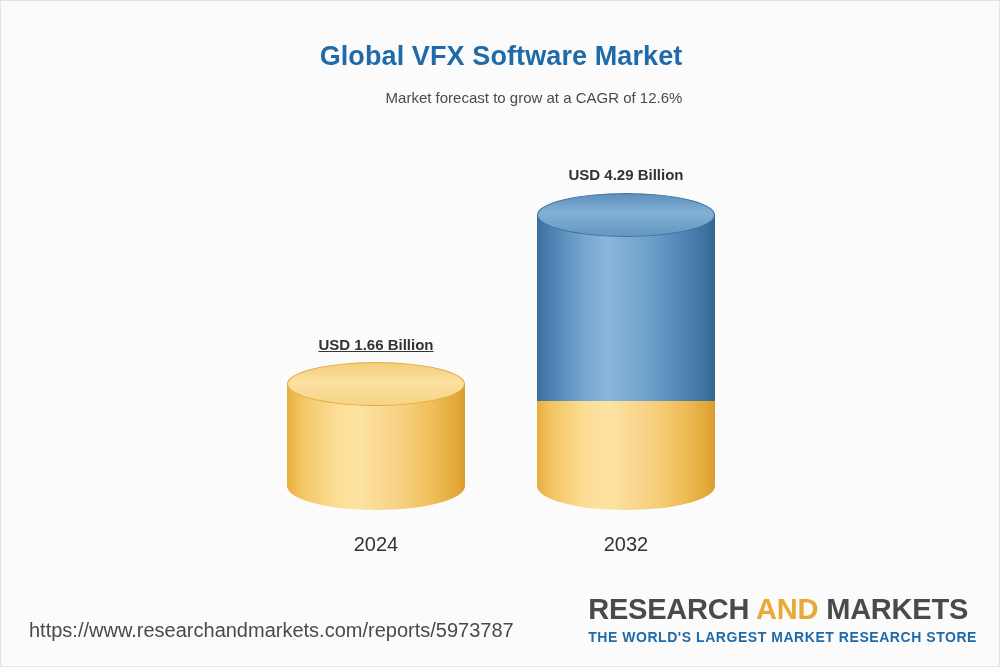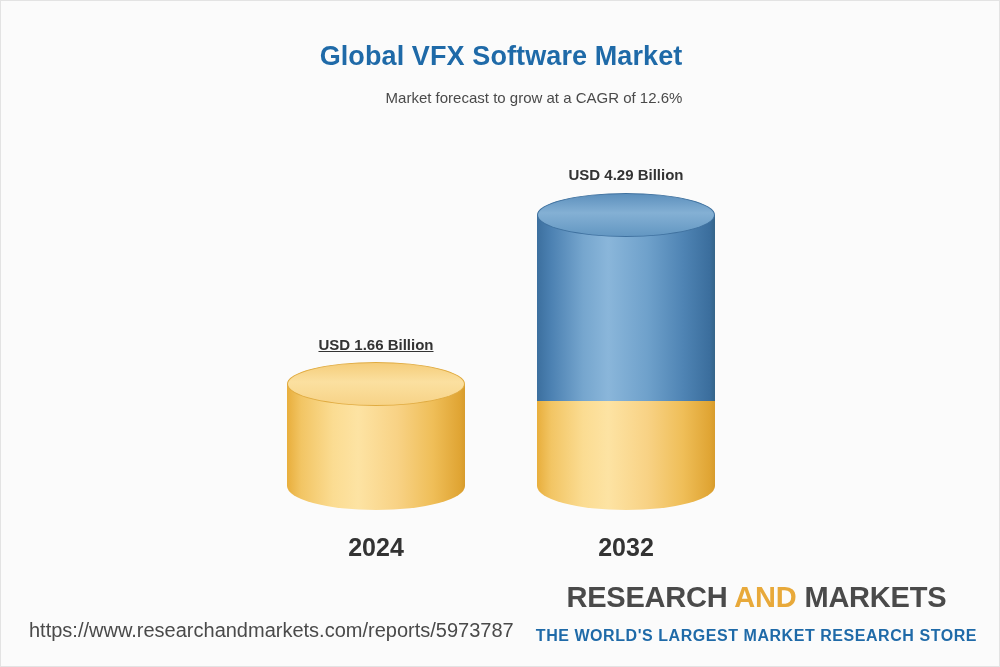--- a/index.html
+++ b/index.html
@@ -65,22 +65,22 @@
     position: absolute;
     text-align: center;
     font-size: 15px;
     font-weight: bold;
     color: #333333;
     white-space: nowrap;
   }
   .cat-label {
     position: absolute;
     text-align: center;
-    font-size: 25px;
-    font-weight: bold;
+    font-size: 20px;
+    font-weight: normal;
     color: #333333;
     white-space: nowrap;
   }
 
   
   #bar1 {
     left: 286px;
     top: 383px;
     width: 178px;
     height: 126px;
@@ -147,36 +147,36 @@
     left: 28px;
     bottom: 24px;
     font-size: 20px;
     color: #4a4a4a;
   }
 
   .brand {
     position: absolute;
     right: 22px;
     bottom: 22px;
-    text-align: center;
+    text-align: left;
     line-height: 1;
   }
   .brand-main {
     font-size: 29px;
     font-weight: bold;
     letter-spacing: -0.2px;
     color: #4a4a4a;
     white-space: nowrap;
   }
   .brand-main .and {
     color: #e8a93a;
   }
   .brand-sub {
-    margin-top: 16px;
-    font-size: 16px;
+    margin-top: 6px;
+    font-size: 14px;
     font-weight: bold;
     letter-spacing: 0.55px;
     color: #1f6aa8;
     white-space: nowrap;
   }
 </style>
 </head>
 <body>
 
 <div class="canvas">

